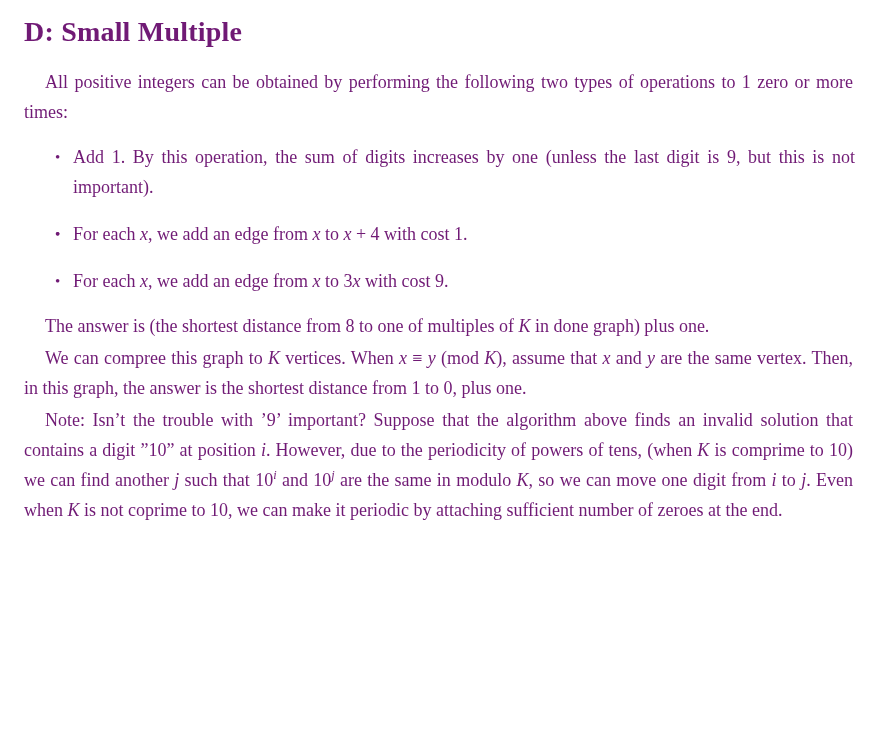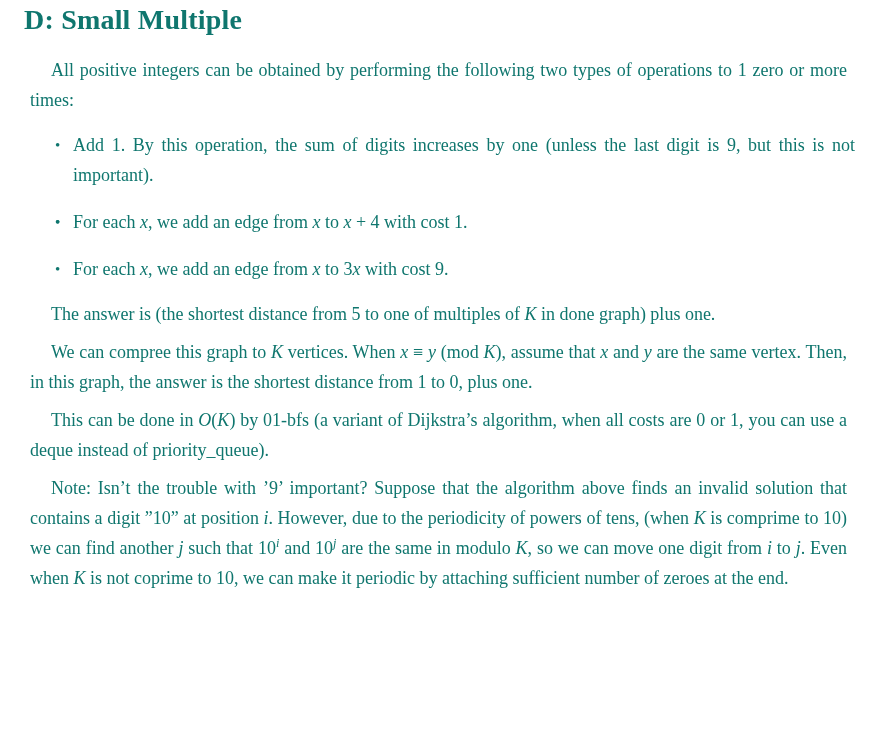--- a/index.html
+++ b/index.html
@@ -4,37 +4,37 @@
 <style>
   html, body {
     margin: 0;
     padding: 0;
     background: #ffffff;
   }
   .page {
     box-sizing: border-box;
     width: 873px;
     height: 751px;
-    padding: 0 18px 0 22px;
+    padding: 12px 18px 0 22px;
     background: #ffffff;
-    color: #0f766e;
+    color: #701a75;
     font-family: "Liberation Serif", "DejaVu Serif", serif;
     font-size: 18px;
     line-height: 30px;
     overflow: hidden;
   }
   .doc-title {
     font-size: 28px;
     font-weight: bold;
     line-height: 32px;
     margin: 4px 0 19px 2px;
     letter-spacing: 0.2px;
   }
   .para {
-    margin: 8px;
+    margin: 2px;
     text-align: justify;
     text-indent: 21px;
     font-family: Liberation Serif, serif;
   }
   .blist {
     margin: 15px 0;
   }
   .li {
     position: relative;
     padding-left: 51px;
@@ -85,18 +85,17 @@
     <div class="li">
       <span class="bullet">•</span>
       <span><span>For each </span><span class="math">x</span><span>, we add an edge from </span><span class="math">x</span><span> to </span><span class="math">x</span><span> + 4 with cost 1.</span></span>
     </div>
     <div class="li">
       <span class="bullet">•</span>
       <span><span>For each </span><span class="math">x</span><span>, we add an edge from </span><span class="math">x</span><span> to 3</span><span class="math">x</span><span> with cost 9.</span></span>
     </div>
   </div>
 
-  <p class="para"><span>The answer is (the shortest distance from 5 to one of multiples of </span><span class="math">K</span><span> in done graph) plus one.</span></p>
+  <p class="para"><span>The answer is (the shortest distance from 8 to one of multiples of </span><span class="math">K</span><span> in done graph) plus one.</span></p>
   <p class="para"><span>We can compree this graph to </span><span class="math">K</span><span> vertices.  When </span><span class="math">x</span><span> ≡ </span><span class="math">y</span><span> (mod </span><span class="math">K</span><span>), assume that </span><span class="math">x</span><span> and </span><span class="math">y</span><span> are the same vertex.  Then, in this graph, the answer is the shortest distance from 1 to 0, plus one.</span></p>
-  <p class="para"><span>This can be done in </span><span class="math">O</span><span>(</span><span class="math">K</span><span>) by 01-bfs (a variant of Dijkstra’s algorithm, when all costs are 0 or 1, you can use a deque instead of priority_queue).</span></p>
   <p class="para"><span>Note: Isn’t the trouble with ’9’ important?  Suppose that the algorithm above finds an invalid solution that contains a digit ”10” at position </span><span class="math">i</span><span>.  However, due to the periodicity of powers of tens, (when </span><span class="math">K</span><span> is comprime to 10) we can find another </span><span class="math">j</span><span> such that 10</span><span class="supmath">i</span><span> and 10</span><span class="supmath">j</span><span> are the same in modulo </span><span class="math">K</span><span>, so we can move one digit from </span><span class="math">i</span><span> to </span><span class="math">j</span><span>.  Even when </span><span class="math">K</span><span> is not coprime to 10, we can make it periodic by attaching sufficient number of zeroes at the end.</span></p>
 
 </div>
 
 </body></html>

